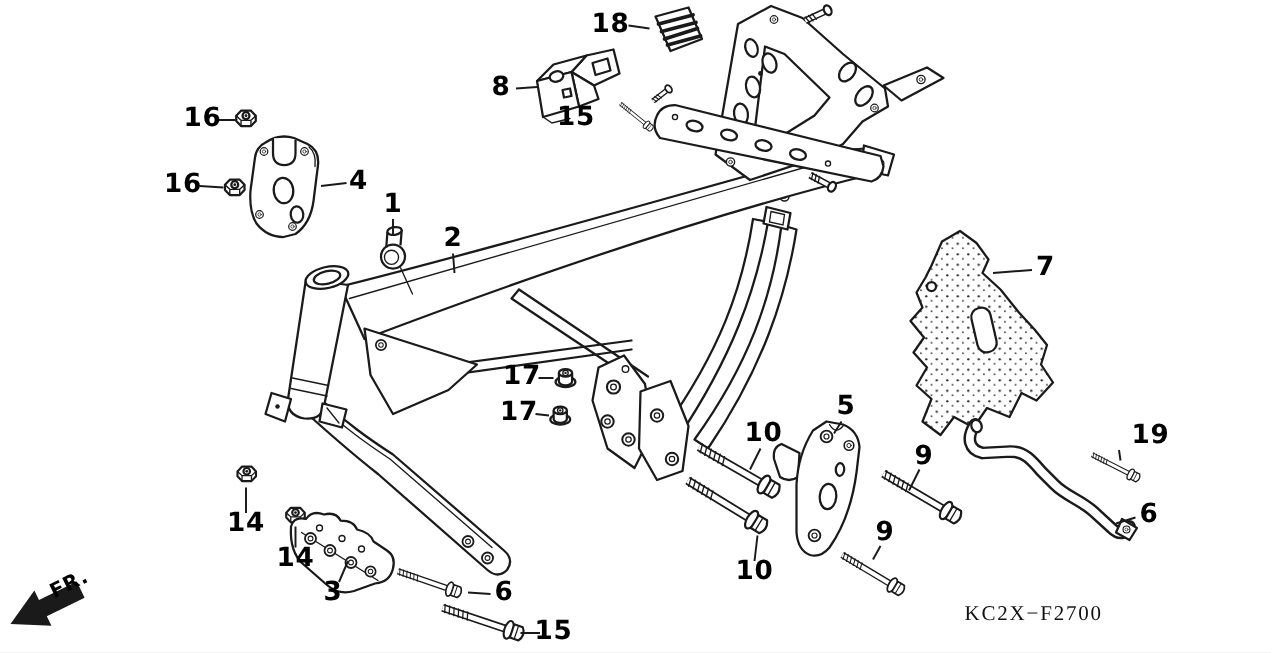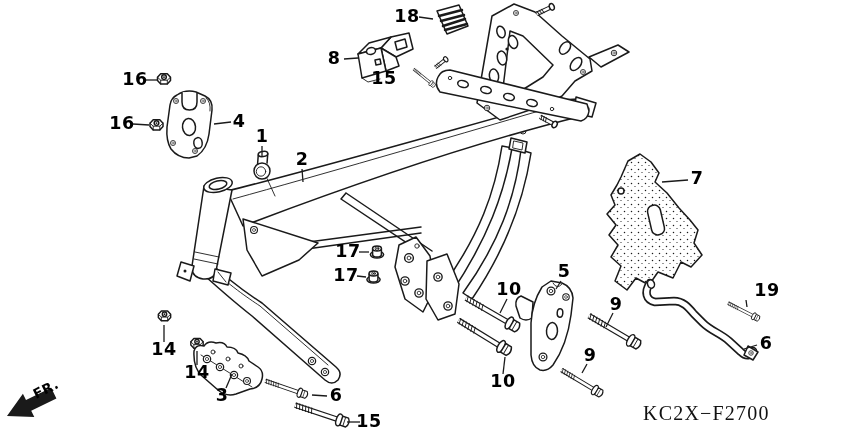--- a/index.html
+++ b/index.html
@@ -23,21 +23,21 @@
   
   #leader-lines line { stroke:var(--ink); stroke-width:1.3; }
   .callout {
     position:absolute; transform:translate(-50%,-50%);
     font-weight:bold; font-size:17.5px; line-height:1; color:#000; letter-spacing:0.5px;
     white-space:nowrap; user-select:none;
   }
   .code {
     position:absolute; left:643px; top:402px;
     font-family:"Liberation Serif","DejaVu Serif",serif;
-    font-size:20px; letter-spacing:1.2px; color:#111; white-space:nowrap;
+    font-size:14px; letter-spacing:1.2px; color:#111; white-space:nowrap;
   }
   .fr-text { font-weight:bold; font-size:13.5px; fill:#000; letter-spacing:0.5px; }
 </style>
 </head>
 <body>
 
 <div class="stage">
 
   <svg width="850" height="435" viewBox="0 0 850 435">
     <defs>

